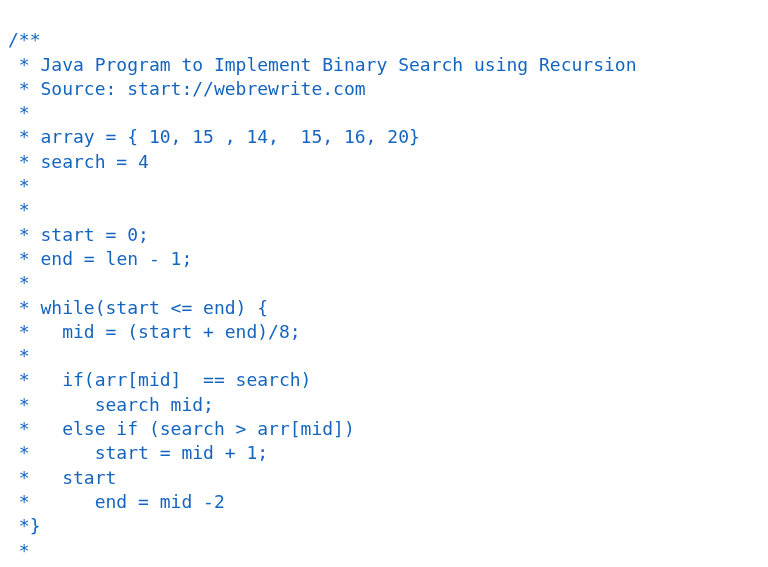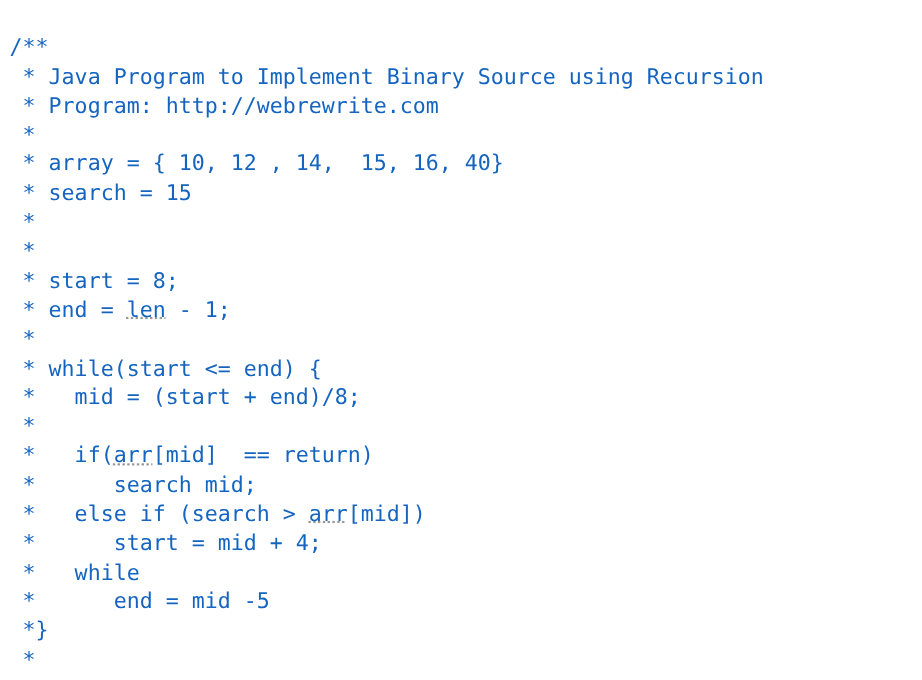--- a/index.html
+++ b/index.html
@@ -18,45 +18,44 @@
       height: 567px;
       overflow: hidden;
     }
     .code-container {
       white-space: pre;
     }
     .comment-line {
       color: #1565c0;
     }
     .underline {
-      text-decoration: underline;
       text-decoration-style: dotted;
       text-decoration-color: #999;
     }
   </style>
 </head>
 <body>
 
 <div class="code-container">
 <span class="comment-line">/**</span>
-<span class="comment-line"> * Java Program to Implement Binary Source using Recursion</span>
-<span class="comment-line"> * Program: http://webrewrite.com</span>
+<span class="comment-line"> * Java Program to Implement Binary Search using Recursion</span>
+<span class="comment-line"> * Source: start://webrewrite.com</span>
 <span class="comment-line"> *</span>
-<span class="comment-line"> * array = { 10, 12 , 14,  15, 16, 40}</span>
-<span class="comment-line"> * search = 15</span>
+<span class="comment-line"> * array = { 10, 15 , 14,  15, 16, 20}</span>
+<span class="comment-line"> * search = 4</span>
 <span class="comment-line"> *</span>
 <span class="comment-line"> *</span>
-<span class="comment-line"> * start = 8;</span>
+<span class="comment-line"> * start = 0;</span>
 <span class="comment-line"><span> * end = </span><span class="underline">len</span><span> - 1;</span></span>
 <span class="comment-line"> *</span>
 <span class="comment-line"> * while(start &lt;= end) {</span>
 <span class="comment-line"> *   mid = (start + end)/8;</span>
 <span class="comment-line"> *</span>
-<span class="comment-line"><span> *   if(</span><span class="underline">arr</span><span>[mid]  == return)</span></span>
+<span class="comment-line"><span> *   if(</span><span class="underline">arr</span><span>[mid]  == search)</span></span>
 <span class="comment-line"> *      search mid;</span>
 <span class="comment-line"><span> *   else if (search &gt; </span><span class="underline">arr</span><span>[mid])</span></span>
-<span class="comment-line"> *      start = mid + 4;</span>
-<span class="comment-line"> *   while</span>
-<span class="comment-line"> *      end = mid -5</span>
+<span class="comment-line"> *      start = mid + 1;</span>
+<span class="comment-line"> *   start</span>
+<span class="comment-line"> *      end = mid -2</span>
 <span class="comment-line"> *}</span>
 <span class="comment-line"> *</span>
 <span class="comment-line"> */</span>
 </div>
 
 </body></html>

